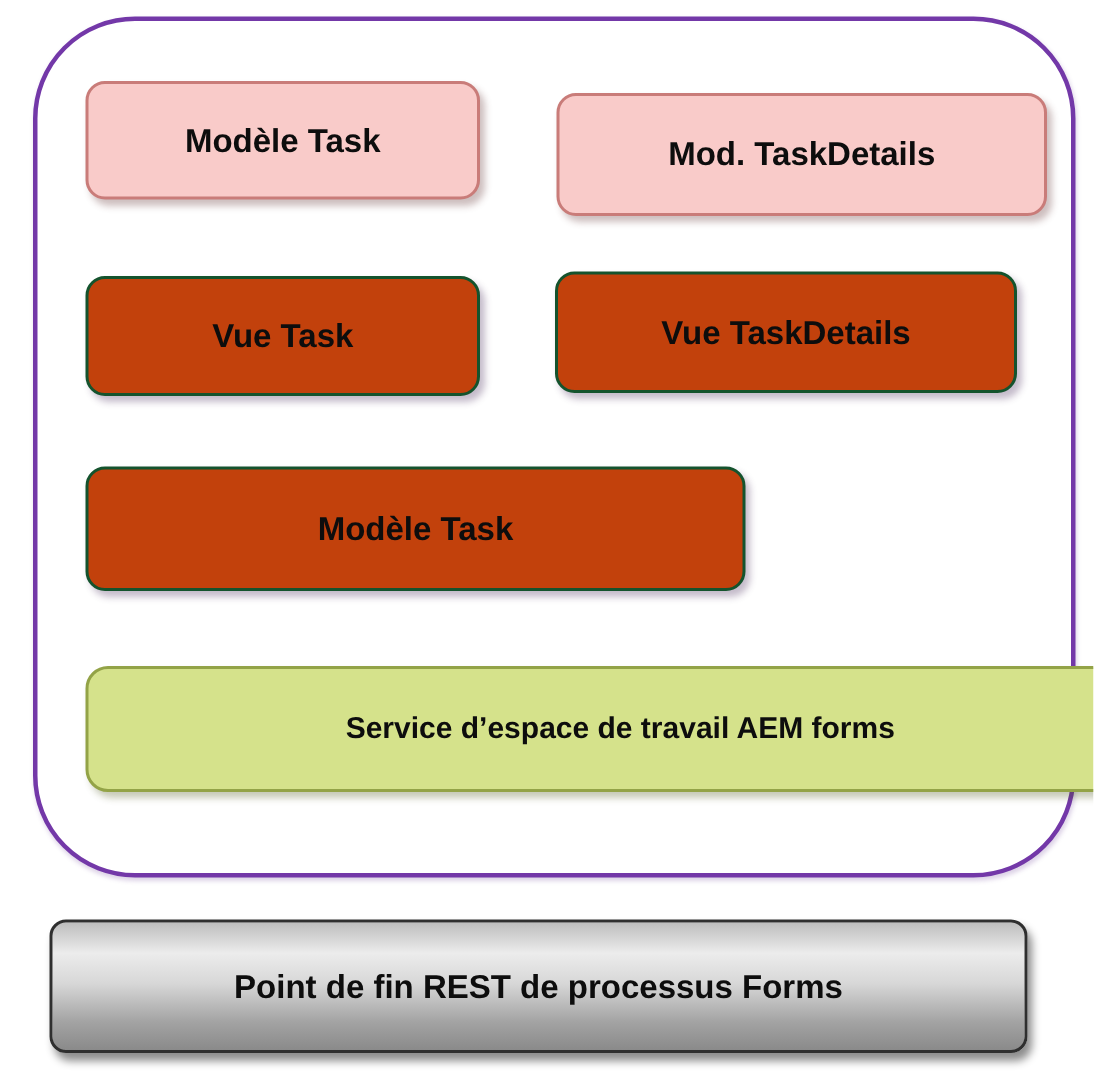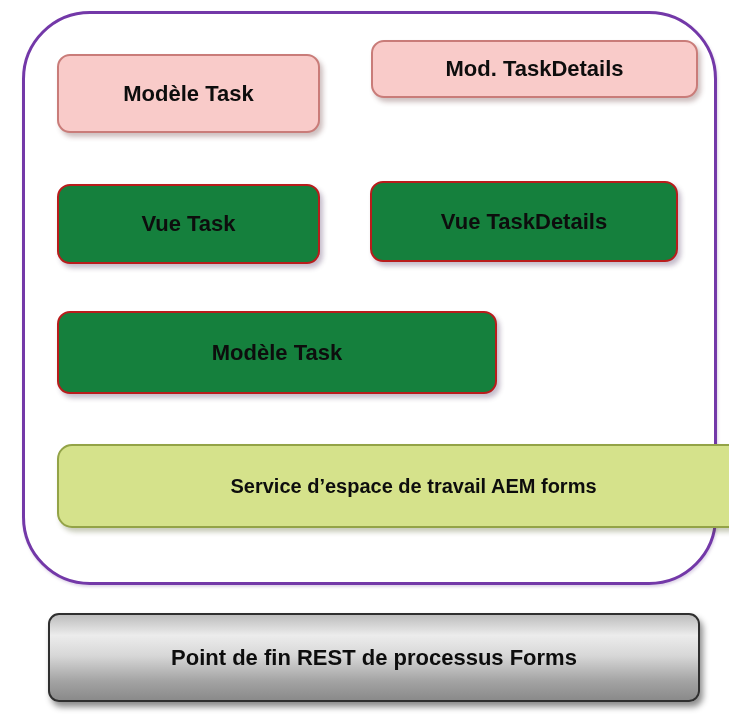--- a/index.html
+++ b/index.html
@@ -38,22 +38,22 @@
     font-size: 22px;
     text-align: center;
   }
   .pink {
     background: #F9CBC9;
     border: 2px solid #C97C79;
     border-radius: 13px;
     box-shadow: 3px 4px 5px rgba(90, 40, 40, 0.30);
   }
   .purple {
-    background: #15803d;
-    border: 2px solid #b91c1c;
+    background: #c2410c;
+    border: 2px solid #14532d;
     border-radius: 13px;
     box-shadow: 3px 4px 5px rgba(60, 30, 80, 0.30);
   }
   .green {
     background: #D5E28B;
     border: 2px solid #93A347;
     border-radius: 15px;
     box-shadow: 3px 4px 5px rgba(70, 80, 20, 0.30);
     font-size: 20px;
   }
@@ -63,27 +63,27 @@
       #ececec 24%,
       #d7d7d7 48%,
       #a3a3a3 78%,
       #8a8a8a 100%);
     border: 2px solid #2F2F2F;
     border-radius: 11px;
     box-shadow: 3px 5px 6px rgba(0, 0, 0, 0.45);
     font-size: 22px;
   }
   #box-pink-1   { left: 57px;  top: 54px;  width: 263px; height: 79px; }
-  #box-pink-2   { left: 371px; top: 40px;  width: 327px; height: 58px; text-align: center; }
+  #box-pink-2   { left: 371px; top: 62px;  width: 327px; height: 82px; text-align: center; }
   #box-purple-1 { left: 57px;  top: 184px; width: 263px; height: 80px; }
   #box-purple-2 { left: 370px; top: 181px; width: 308px; height: 81px; }
   #box-purple-3 { left: 57px;  top: 311px; width: 440px; height: 83px; }
   #box-purple-4 { left: 514px; top: 311px; width: 174px; height: 83px; }
   #box-green    { left: 57px;  top: 444px; width: 713px; height: 84px; }
-  #box-gray     { left: 48px;  top: 613px; width: 652px; height: 89px; }
+  #box-gray     { left: 33px;  top: 613px; width: 652px; height: 89px; }
 </style>
 </head>
 <body>
 
 <div class="canvas">
 
   <div class="frame"></div>
 
   <div class="box pink" id="box-pink-1">
     <span>Modèle Task</span>

